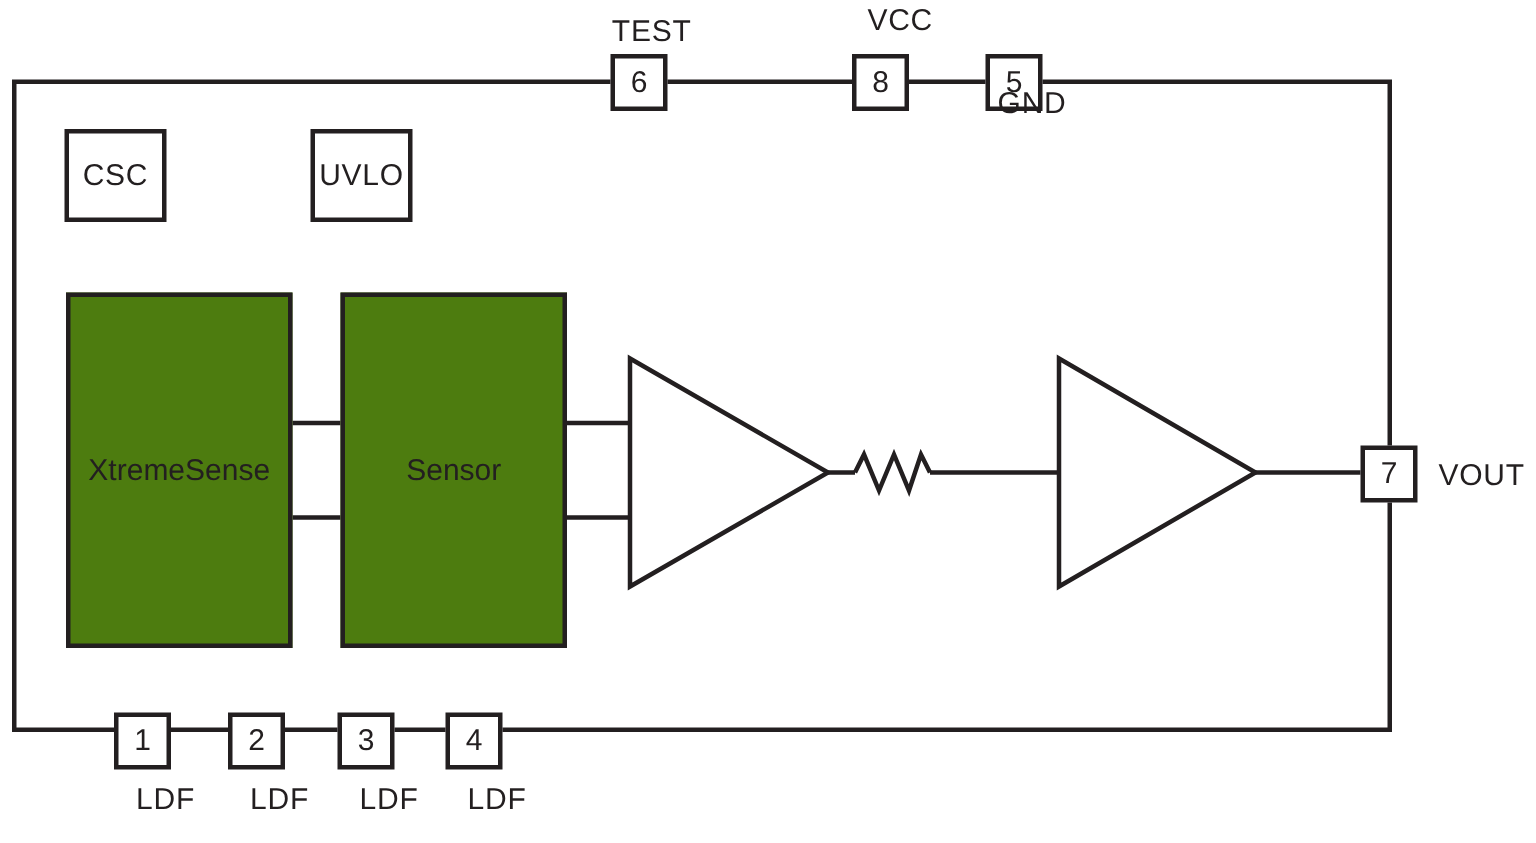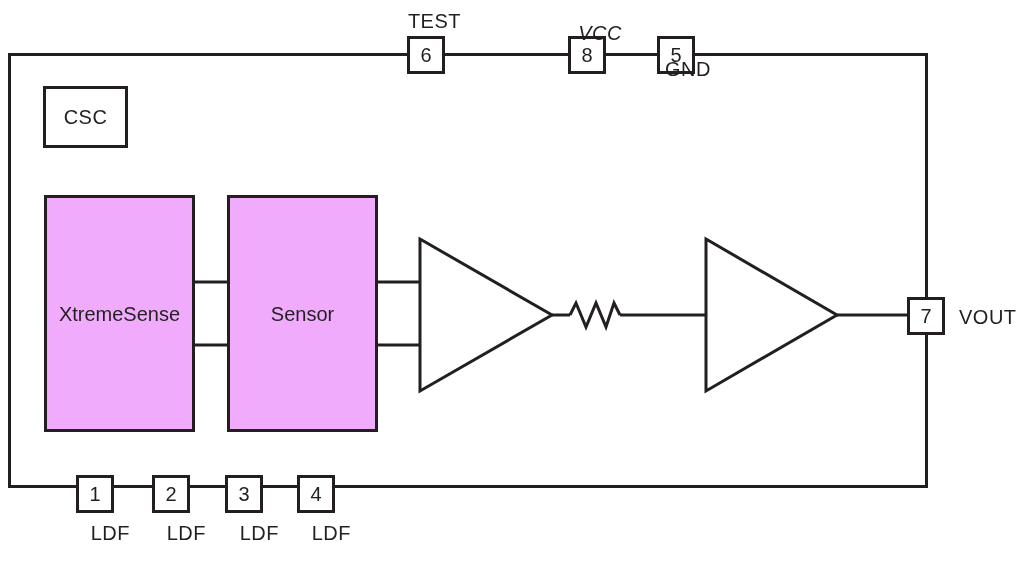--- a/index.html
+++ b/index.html
@@ -31,35 +31,35 @@
     stroke-width: 3;
     fill: none;
     stroke-linejoin: miter;
     stroke-linecap: butt;
   }
   svg.wires polygon { fill: #ffffff; }
 
   
   .sblock {
     position: absolute;
-    width: 85px; height: 62px;
+    width: 68px; height: 62px;
     border: 3px solid var(--stroke);
     background: #ffffff;
     display: flex; align-items: center; justify-content: center;
     font-size: 20px;
     letter-spacing: 0.5px;
   }
 
   
   .bblock {
     position: absolute;
     width: 151px; height: 237px;
     top: 195px;
     border: 3px solid var(--stroke);
-    background: #f0abfc;
+    background: #4d7c0f;
     display: flex; flex-direction: column;
     align-items: center; justify-content: center;
     font-size: 20px;
     line-height: 26px;
     text-align: center;
   }
 
   
   .pin {
     position: absolute;
@@ -95,33 +95,34 @@
     <line x1="378" y1="345" x2="420" y2="345"></line>
     <polygon points="420,239 552,315 420,391"></polygon>
     <line x1="552" y1="315" x2="570" y2="315"></line>
     <polyline points="570,315 576,303 586,327 596,303 606,327 614,303 620,315"></polyline>
     <line x1="620" y1="315" x2="706" y2="315"></line>
     <polygon points="706,239 837,315 706,391"></polygon>
     <line x1="837" y1="315" x2="908" y2="315"></line>
   </svg>
 
   <div class="sblock" style="left:43px; top:86px;">CSC</div>
+  <div class="sblock" style="left:207px; top:86px;">UVLO</div>
 
   <div class="bblock" style="left:44px;">
     <span>XtremeSense</span>
   </div>
   <div class="bblock" style="left:227px;">
     <span>Sensor</span>
   </div>
 
   <div class="pin" style="left:407px; top:36px;">6</div>
   <div class="pin" style="left:568px; top:36px;">8</div>
   <div class="pin" style="left:657px; top:36px;">5</div>
   <div class="pin-label" style="left:391px; top:10px;">TEST</div>
-  <div class="pin-label" style="left:552px; top:22px;font-style:italic;">VCC</div>
+  <div class="pin-label" style="left:552px; top:3px;">VCC</div>
   <div class="pin-label" style="left:641px; top:10px;margin-top:48px;">GND</div>
 
   <div class="pin" style="left:907px; top:297px;">7</div>
   <div class="pin-label left-align" style="left:959px; top:306px;">VOUT</div>
 
   <div class="pin" style="left:76px;  top:475px;">1</div>
   <div class="pin" style="left:152px; top:475px;">2</div>
   <div class="pin" style="left:225px; top:475px;">3</div>
   <div class="pin" style="left:297px; top:475px;">4</div>
   <div class="pin-label" style="left:60px;  top:522px;">LDF</div>

